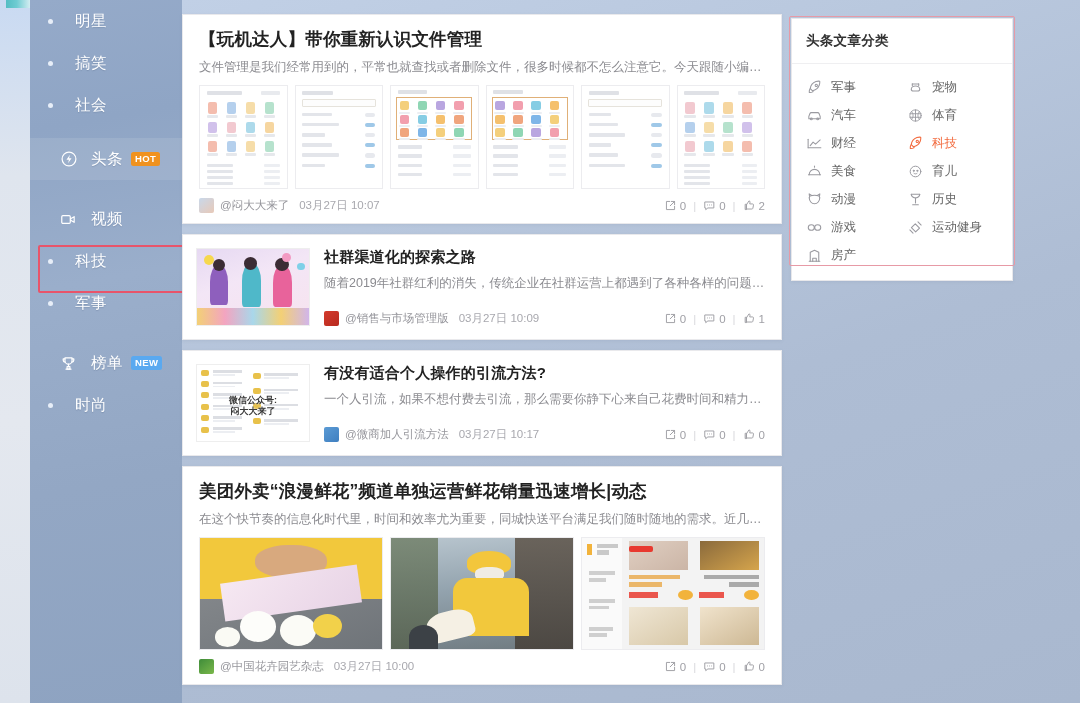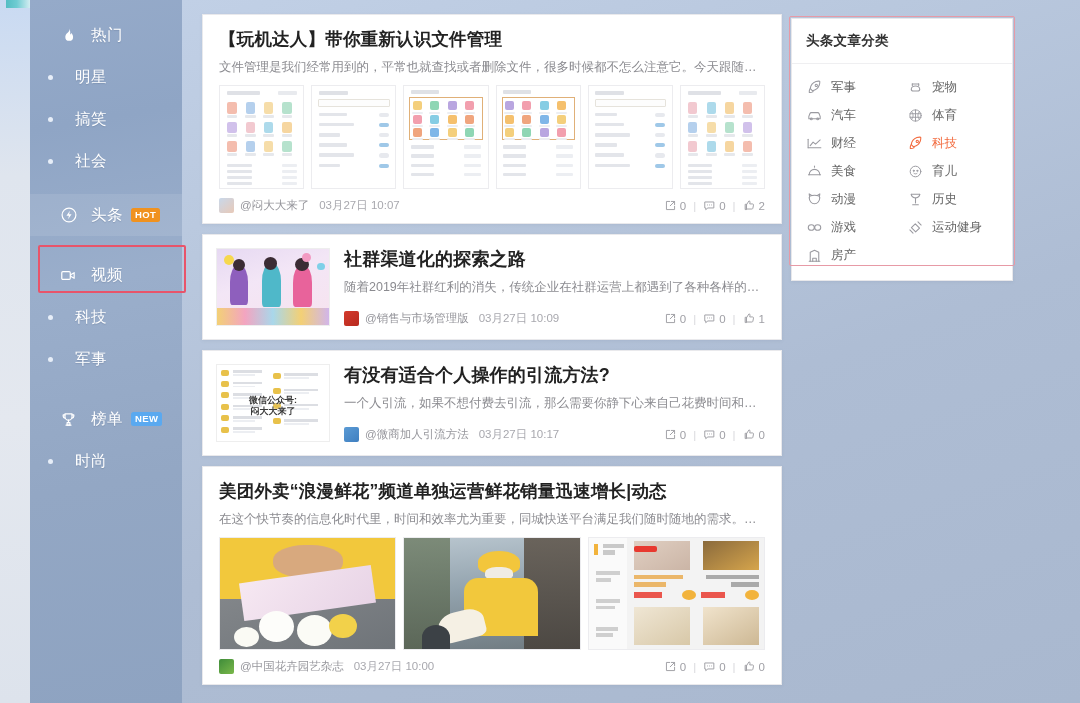--- a/index.html
+++ b/index.html
@@ -59,21 +59,21 @@
     background: rgba(255,255,255,.10);
   }
   .annot-box {
     position: absolute; border: 2px solid #e8546a; border-radius: 2px;
     pointer-events: none;
   }
   #annot-nav { left: 38px; top: 245px; width: 148px; height: 48px; }
 
   
   .feed {
-    position: absolute; left: 182px; top: 14px; width: 600px; padding-left: 20px;
+    position: absolute; left: 182px; top: 14px; width: 600px;
   }
   .card {
     background: #fff;
     border: 1px solid #e9e9ec;
     box-shadow: 0 1px 3px rgba(100,115,140,.12);
     margin-bottom: 10px;
     padding: 14px 16px 10px 16px;
   }
   .card-title {
     font-size: 17.5px; font-weight: bold; color: #222;
@@ -108,21 +108,21 @@
   .sep { margin: 0 7px; color: #d8d8dd; }
   .stat svg { display: block; }
 
   
   .card.h { display: flex; gap: 14px; padding: 13px 16px 13px 13px; }
   .card.h .hthumb {
     width: 114px; height: 78px; flex: 0 0 auto; overflow: hidden;
     background: #eee; border: 1px solid #eee;
   }
   .card.h .hbody { flex: 1; min-width: 0; display: flex; flex-direction: column; }
-  .card.h .card-title { font-size: 18px; }
+  .card.h .card-title { font-size: 15px; }
 
   
   .rightcol { position: absolute; left: 791px; top: 18px; width: 222px; }
   .panel {
     background: #fff; border: 1px solid #e8e8eb;
     box-shadow: 0 1px 3px rgba(100,115,140,.12);
   }
   .panel-head {
     font-size: 13.5px; color: #333; font-weight: bold;
     padding: 13px 14px; border-bottom: 1px solid #efeff1;
@@ -148,28 +148,20 @@
   .photo { width: 100%; height: 100%; position: relative; }
 </style>
 </head>
 <body>
 
 <div class="edge-strip">
   <div class="edge-nub"></div>
 </div>
 
 <nav class="sidebar" id="sidebar">
-    <div class="nav-item" style="margin-top: 14px;">
-      <span class="nav-ico">
-        <svg width="17" height="17" viewBox="0 0 24 24" fill="currentColor">
-          <path d="M13.5 2c.5 3-1.2 4.6-2.7 6C9 9.6 7.5 11.2 7.5 14a5.5 5.5 0 0 0 11 0c0-2.6-1.4-4-2.4-5.6-.4 1-1 1.7-1.8 2.2.6-3-.2-6.6-.8-8.6z"></path>
-        </svg>
-      </span>
-      <span class="nav-label">热门</span>
-    </div>
     <div class="nav-item sub">
       <span class="nav-ico">
         <span class="dot"></span>
       </span>
       <span class="nav-label">明星</span>
     </div>
     <div class="nav-item sub">
       <span class="nav-ico">
         <span class="dot"></span>
       </span>

